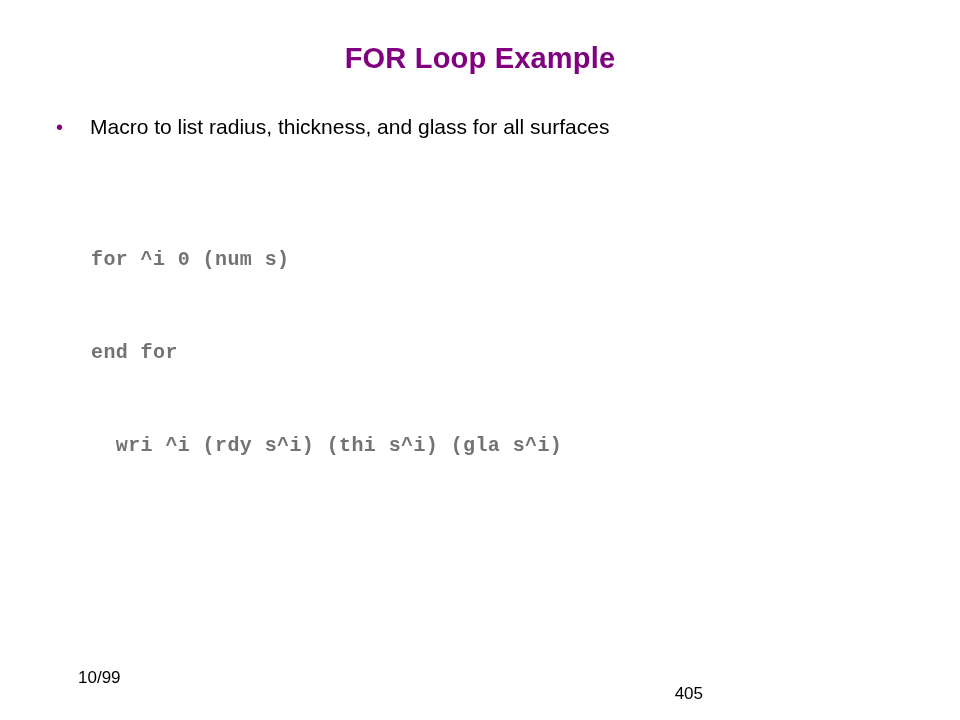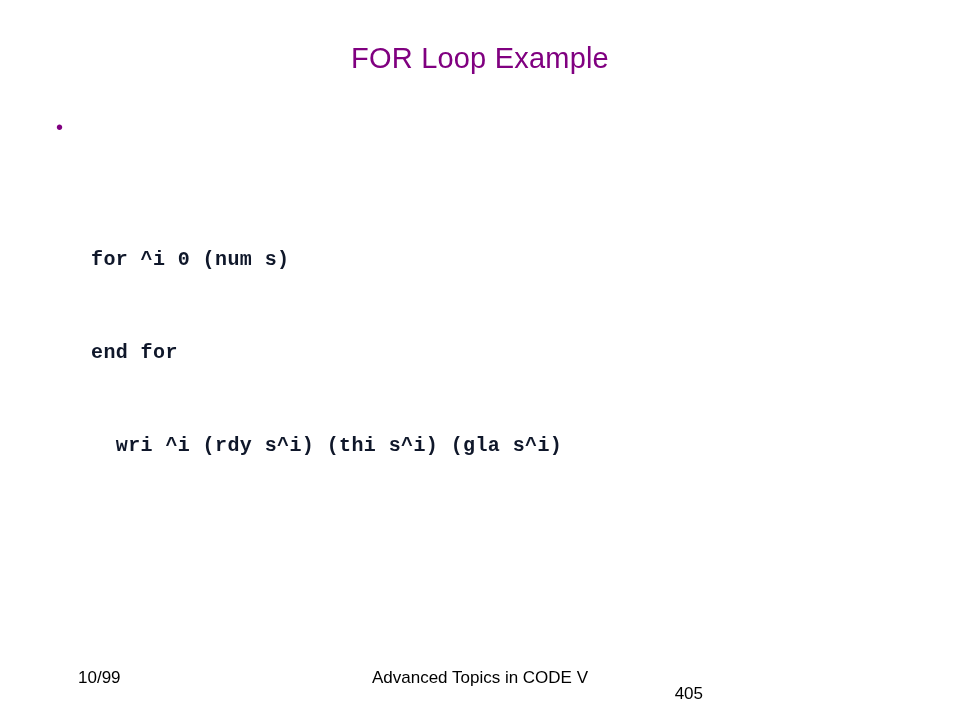--- a/index.html
+++ b/index.html
@@ -20,21 +20,21 @@
 
   
   .slide-title {
     position: absolute;
     left: 0;
     top: 42px;
     width: 960px;
     text-align: center;
     font-family: "Liberation Sans", sans-serif;
     font-size: 29px;
-    font-weight: normal;
+    font-weight: bold;
     color: #800080;
     letter-spacing: 0.2px;
     white-space: nowrap;
   }
 
   
   .body-area {
     position: absolute;
     left: 0;
     top: 112px;
@@ -66,21 +66,21 @@
   }
 
   
   .code-block {
     position: absolute;
     left: 91px;
     top: 182px;
     font-family: "Liberation Mono", "DejaVu Sans Mono", monospace;
     font-size: 20px;
     font-weight: bold;
-    color: #0f172a;
+    color: #737373;
     line-height: 31px;
     white-space: pre;
     letter-spacing: 0.4px;
   }
   .code-line {
     white-space: pre;
   }
 
   
   .footer {
@@ -118,29 +118,29 @@
 <body>
 
 <div class="slide">
 
   <div class="slide-title">FOR Loop Example</div>
 
   <div class="body-area">
 
     <div class="bullet-row">
       <span class="bullet-marker">•</span>
+      <span class="bullet-text">Macro to list radius, thickness, and glass for all surfaces</span>
     </div>
 
   </div>
 
   <div class="code-block">
     <div class="code-line">for ^i 0 (num s)</div>
     <div class="code-line">end for</div>
     <div class="code-line">  wri ^i (rdy s^i) (thi s^i) (gla s^i)</div>
   </div>
 
   <div class="footer">
     <span class="footer-date">10/99</span>
-    <span class="footer-center">Advanced Topics in CODE V</span>
     <span class="footer-page">405</span>
   </div>
 
 </div>
 
 </body></html>

